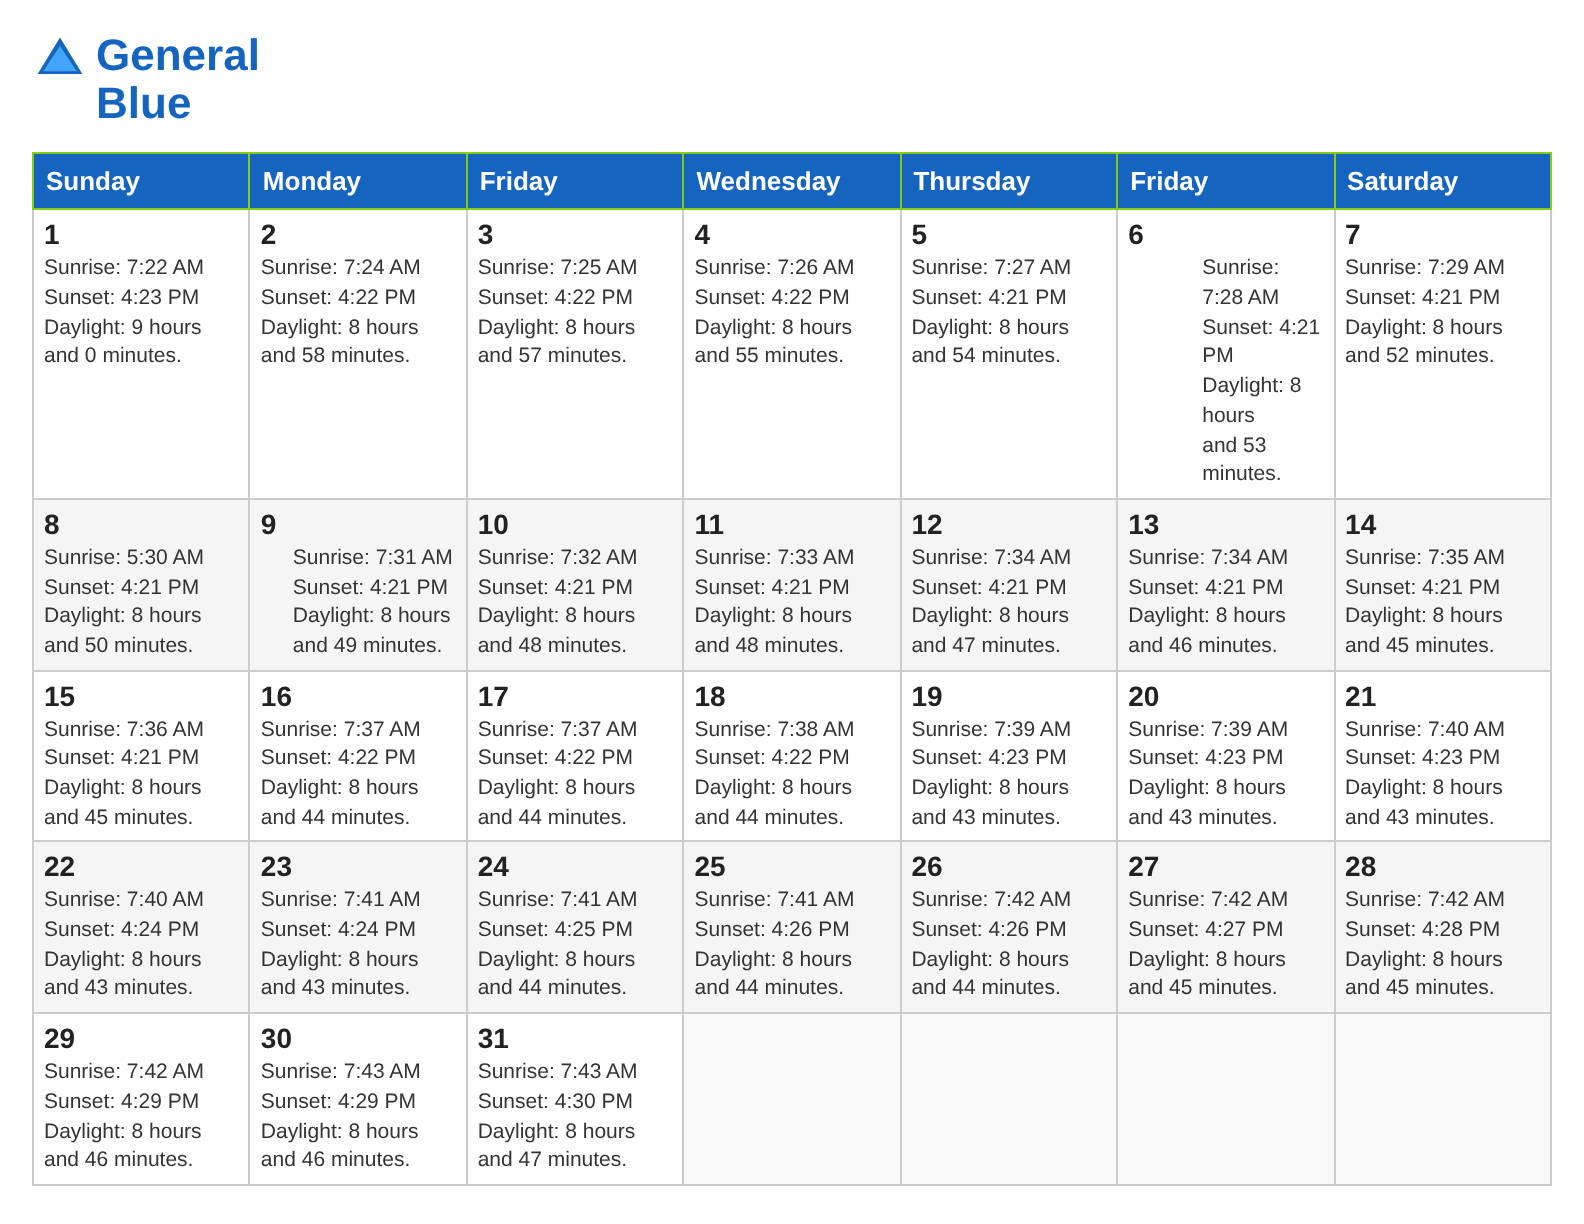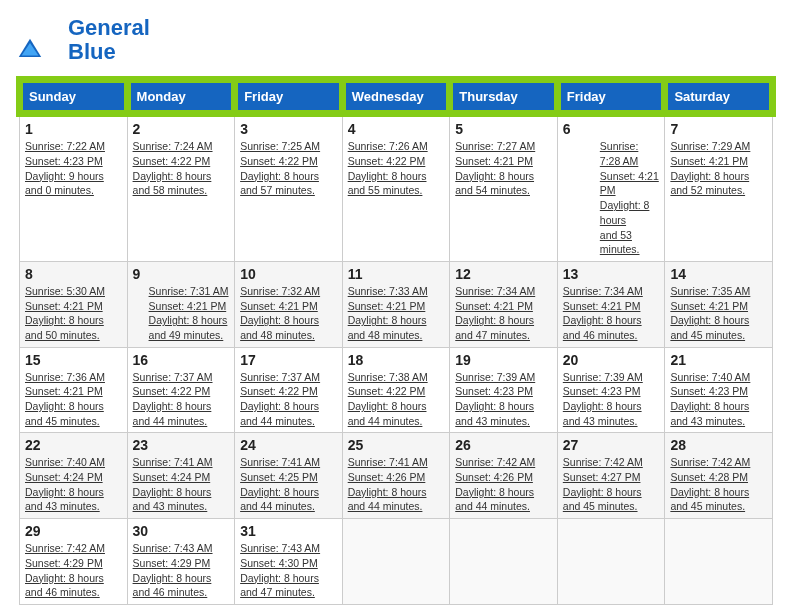--- a/index.html
+++ b/index.html
@@ -11,22 +11,21 @@
       padding: 16px;
     }
     .header {
       display: flex;
       justify-content: space-between;
       align-items: flex-start;
       margin-bottom: 12px;
     }
     .logo {
       display: flex;
-      align-items: flex-end;
-      gap: 20px;
+      align-items: flex-start;
     }
     .logo-text {
       font-size: 22px;
       font-weight: bold;
       color: #333;
       line-height: 1.1;
     }
     .logo-text span {
       color: #1565C0;
     }
@@ -52,21 +51,21 @@
       border-collapse: collapse;
       font-size: 11px;
     }
     thead th {
       background-color: #1565C0;
       color: #fff;
       font-size: 13px;
       font-weight: bold;
       text-align: left;
       padding: 6px 6px;
-      border: 7px solid #84cc16;
+      border: 1px solid #84cc16;
     }
     td {
       border: 1px solid #ccc;
       vertical-align: top;
       padding: 4px 5px;
       width: 14.28%;
       min-height: 80px;
       background: #fff;
     }
     tr:nth-child(even) td {
@@ -76,21 +75,20 @@
       font-size: 14px;
       font-weight: bold;
       color: #222;
       display: block;
       margin-bottom: 2px;
     }
     .day-info {
       font-size: 10.5px;
       color: #333;
       line-height: 1.4;
-      text-decoration: underline;
     }
     .empty-cell {
       background: #f9f9f9;
     }
   </style>
 </head>
 <body>
 
 <div class="header">
   <div class="logo">

